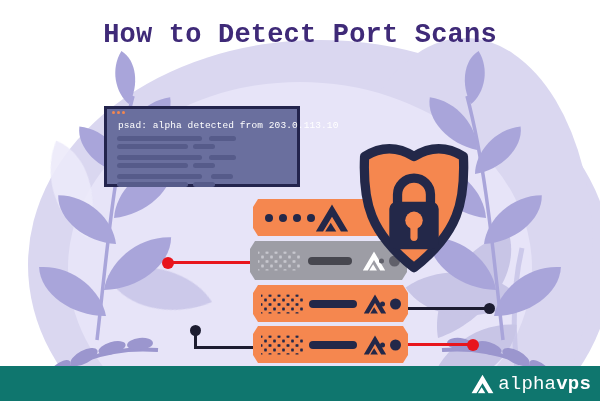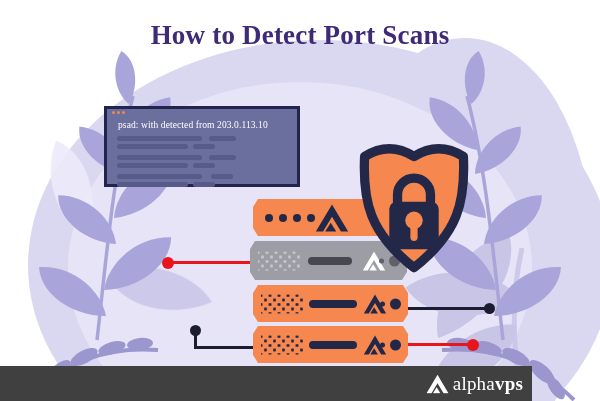--- a/index.html
+++ b/index.html
@@ -1,17 +1,17 @@
 <!DOCTYPE html>
 <html><head>
 <meta charset="utf-8">
 <style>
   html,body{margin:0;padding:0;}
   .canvas{position:relative;width:600px;height:401px;background:#ffffff;overflow:hidden;
-          font-family:Liberation Serif, serif;}
+          font-family:Liberation Mono, monospace;}
   svg{display:block;}
   .bg-decor{position:absolute;left:0;top:0;width:600px;height:401px;}
 
   
   .title{position:absolute;left:0;top:18px;width:600px;text-align:center;z-index:5;}
   .title div{font-size:27px;line-height:34px;font-weight:bold;color:#3f2a78;letter-spacing:.2px;}
 
   
   .terminal{position:absolute;left:104px;top:106px;width:196px;height:81px;box-sizing:border-box;
             background:#6a6f9e;border:3px solid #23244d;z-index:6;}
@@ -43,21 +43,21 @@
   .cline{position:absolute;height:3px;z-index:4;}
   .cdot{position:absolute;border-radius:50%;z-index:4;}
   .vline{position:absolute;width:3px;z-index:4;}
   .red{background:#e8151d;}
   .blk{background:#1c1c30;}
 
   
   .shield{position:absolute;left:354px;top:138px;z-index:9;}
 
   
-  .footer{position:absolute;left:0;bottom:0;width:532px;height:35px;background:#404040;z-index:10;
+  .footer{position:absolute;left:0;bottom:0;width:600px;height:35px;background:#0f766e;z-index:10;
           display:flex;align-items:center;justify-content:flex-end;padding-right:9px;box-sizing:border-box;}
   .brand{display:flex;align-items:center;gap:4px;color:#ffffff;}
   .brand-text{font-size:19px;letter-spacing:.2px;}
   .brand-text .light{font-weight:400;}
   .brand-text .bold{font-weight:bold;}
 </style>
 </head>
 <body>
 
 <div class="canvas">
@@ -126,21 +126,21 @@
   <div class="title">
     <div>How to Detect Port Scans</div>
   </div>
 
   <div class="terminal">
     <div class="term-dots">
       <span></span>
         <span></span>
         <span></span>
     </div>
-    <div class="term-msg">psad: with detected from 203.0.113.10</div>
+    <div class="term-msg">psad: alpha detected from 203.0.113.10</div>
     <div>
       <div class="tbar" style="left:10px;top:27px;width:85px;"></div>
       <div class="tbar" style="left:102px;top:27px;width:27px;"></div>
       <div class="tbar" style="left:10px;top:35px;width:71px;"></div>
       <div class="tbar" style="left:86px;top:35px;width:22px;"></div>
       <div class="tbar" style="left:10px;top:46px;width:85px;"></div>
       <div class="tbar" style="left:102px;top:46px;width:27px;"></div>
       <div class="tbar" style="left:10px;top:54px;width:71px;"></div>
       <div class="tbar" style="left:86px;top:54px;width:22px;"></div>
       <div class="tbar" style="left:10px;top:65px;width:85px;"></div>

